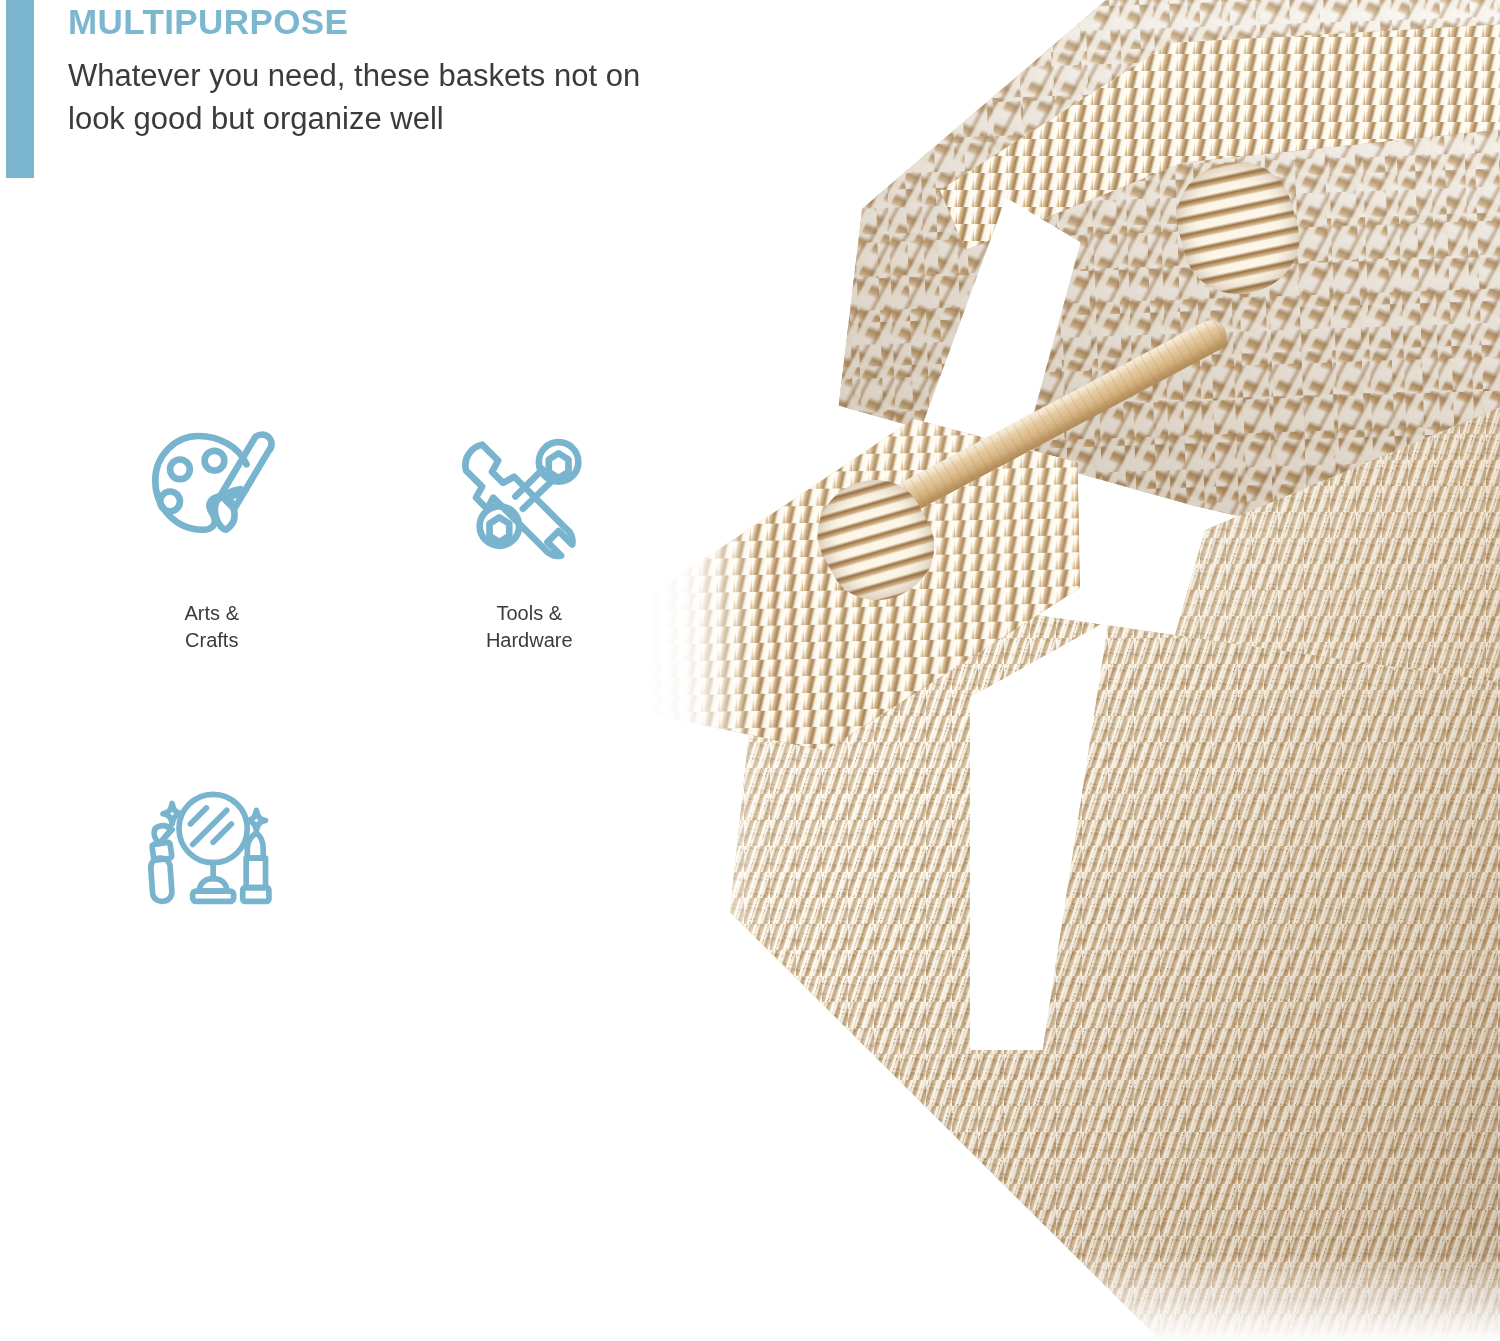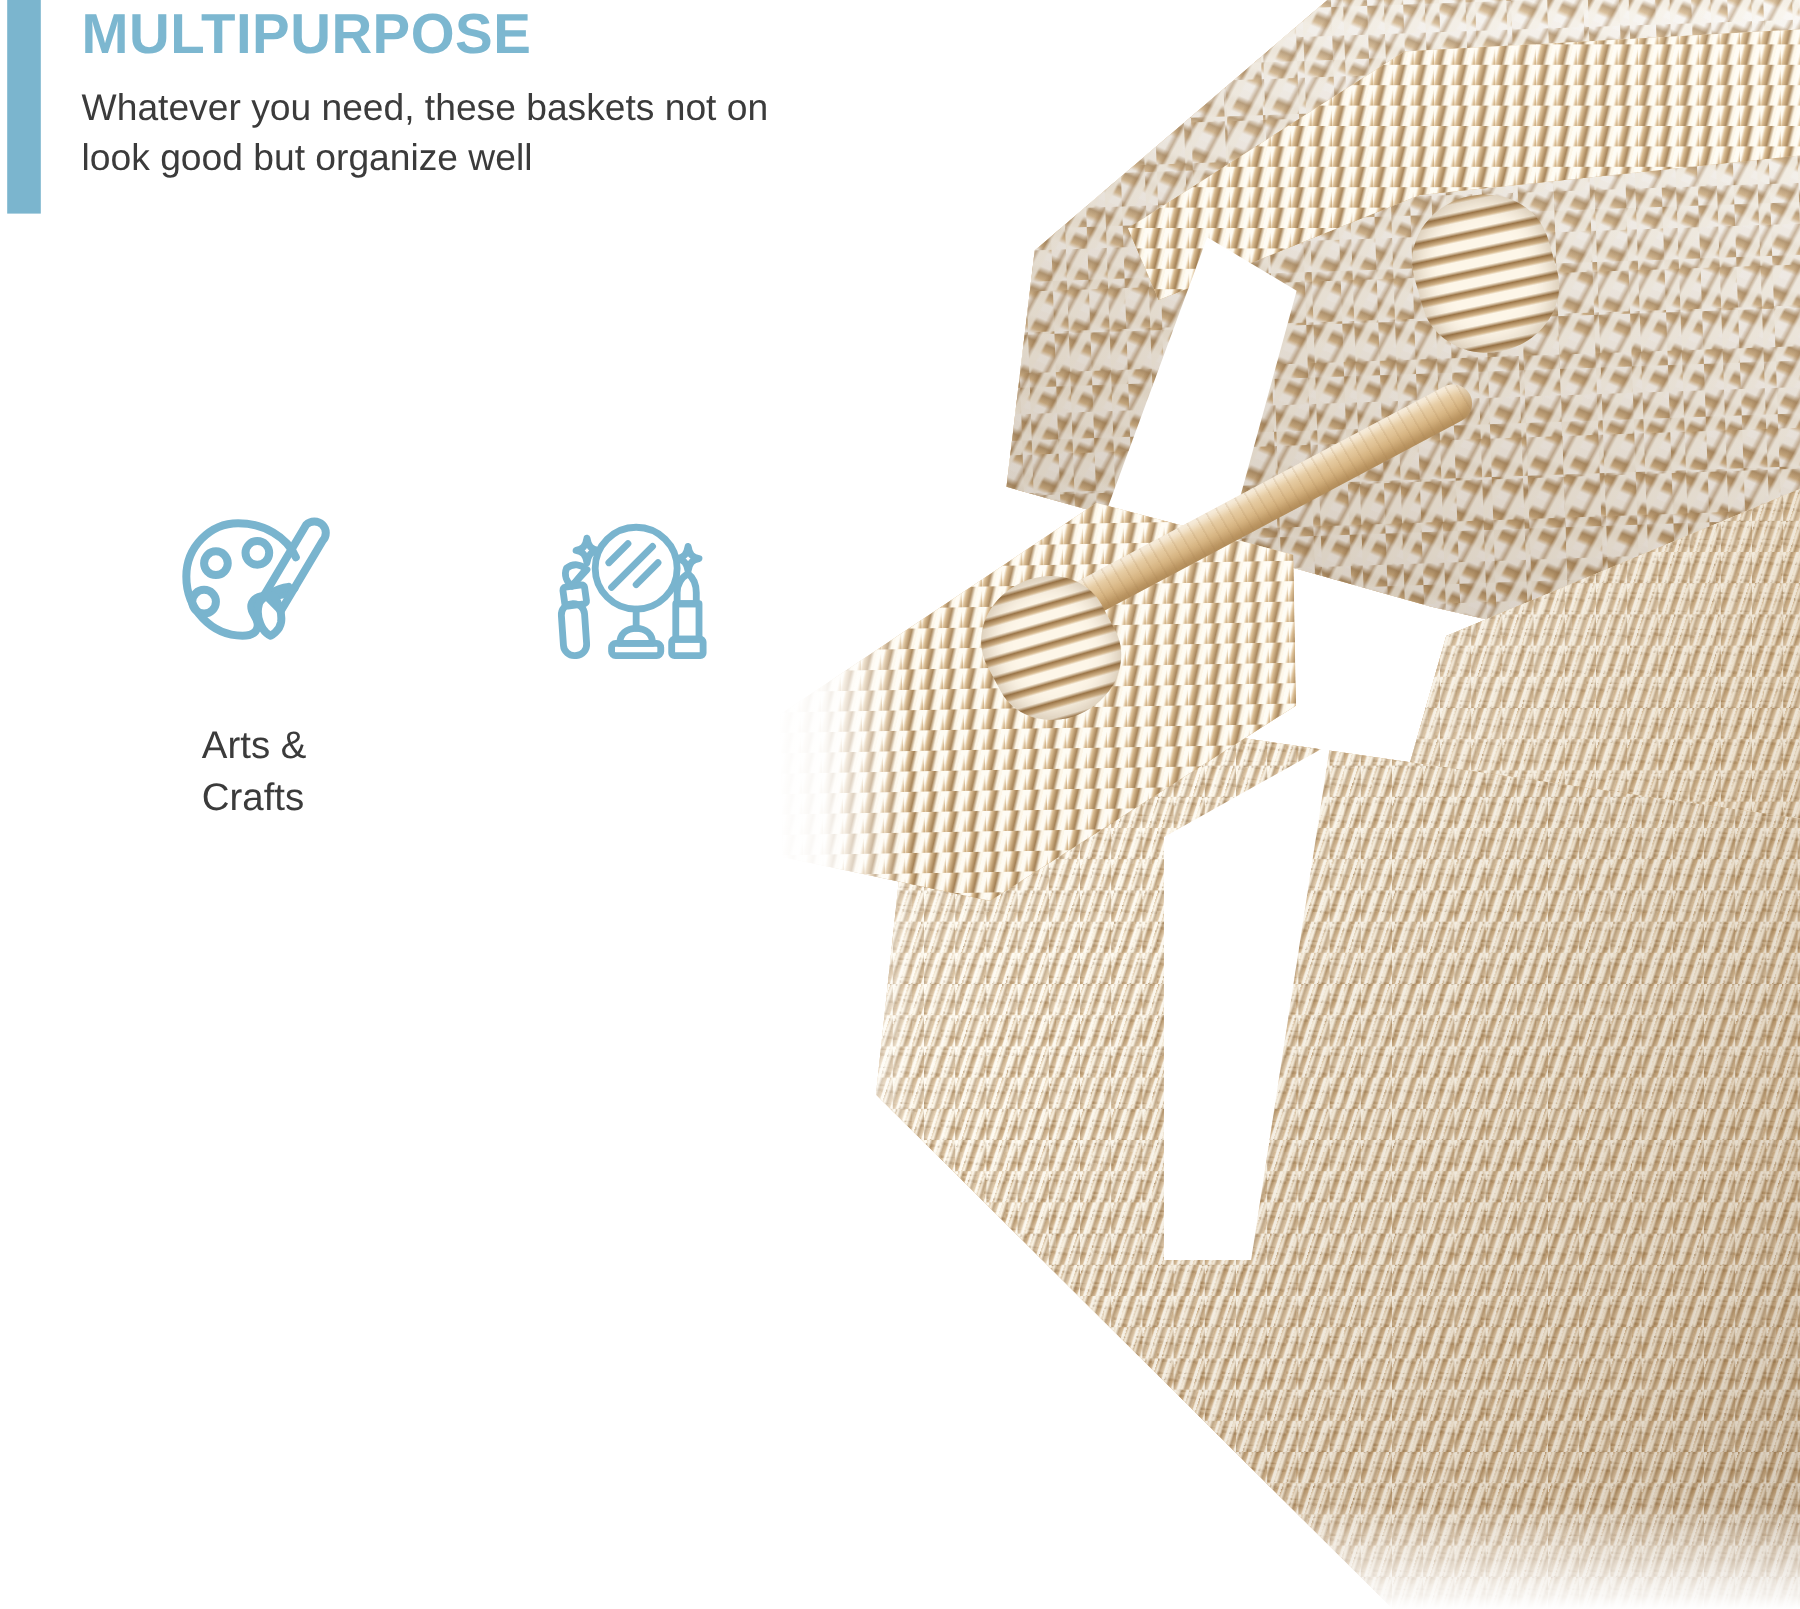--- a/index.html
+++ b/index.html
@@ -41,21 +41,21 @@
     background: #7BB5CE;
   }
   .header-text {
     position: absolute;
     left: 68px;
     top: 2px;
     width: 630px;
   }
   .eyebrow-title {
     margin: 0;
-    font-size: 47px;
+    font-size: 35px;
     font-weight: 700;
     letter-spacing: 0.4px;
     color: #7CB7D0;
     line-height: 1.12;
     white-space: nowrap;
   }
   .sub-copy {
     margin: 14px 0 0 0;
     font-size: 31px;
     font-weight: 400;
@@ -89,24 +89,24 @@
     justify-content: center;
   }
   .feature-icon svg {
     display: block;
     width: 100%;
     height: 100%;
     overflow: visible;
   }
   .feature-label {
     margin-top: 26px;
-    font-size: 32px;
+    font-size: 20px;
     line-height: 1.35;
     color: #3B3B3B;
-    text-align: left;
+    text-align: center;
     font-weight: 400;
     white-space: pre-line;
   }
 
   
   .photo-pane {
     position: absolute;
     left: 640px;
     top: 0;
     width: 860px;
@@ -335,20 +335,37 @@
             <circle cx="26" cy="66" r="8"></circle>
             <path d="M95 14c3-3 8-3 11 0s3 8 0 11L78 72l-11-11z"></path>
             <path d="M67 61c-5 5-6 13-3 20 0 0 2 6 7 8 0 0 6-3 7-9 1-7-2-14-5-18z"></path>
           </svg>
         </div>
         <div class="feature-label">Arts &amp;
 Crafts</div>
       </div>
 
 
+      <div class="feature-cell">
+        <div class="feature-icon">
+          <svg viewBox="0 0 120 120" fill="none" stroke="#79B4CE" stroke-width="5.4" stroke-linecap="round" stroke-linejoin="round">
+
+            <path d="M22 20l13 13-5 9 9 9 9-5 42 42a13 13 0 0 1 5 13l-11-11-9 9 11 11a13 13 0 0 1-13-5L31 63l-5 9-9-9 5-9-13-13a17 17 0 0 1 13-21z"></path>
+
+            <path d="M84 18a16 16 0 1 1 0 32 16 16 0 0 1 0-32z"></path>
+            <path d="M84 27l8 5v10l-8 5-8-5V32z"></path>
+            <path d="M71 40 49 62"></path>
+            <path d="M78 50 55 72"></path>
+            <path d="M36 70a16 16 0 1 1 0 32 16 16 0 0 1 0-32z"></path>
+            <path d="M36 79l8 5v10l-8 5-8-5V84z"></path>
+          </svg>
+        </div>
+        <div class="feature-label">Tools &amp;
+Hardware</div>
+      </div>
 
       <div class="feature-cell">
         <div class="feature-icon">
           <svg viewBox="0 0 130 120" fill="none" stroke="#79B4CE" stroke-width="5" stroke-linecap="round" stroke-linejoin="round">
 
             <circle cx="66" cy="42" r="30"></circle>
             <path d="M60 24 46 38"></path>
             <path d="M78 26 48 56"></path>
             <path d="M82 38 66 54"></path>
             <path d="M66 72v14"></path>

